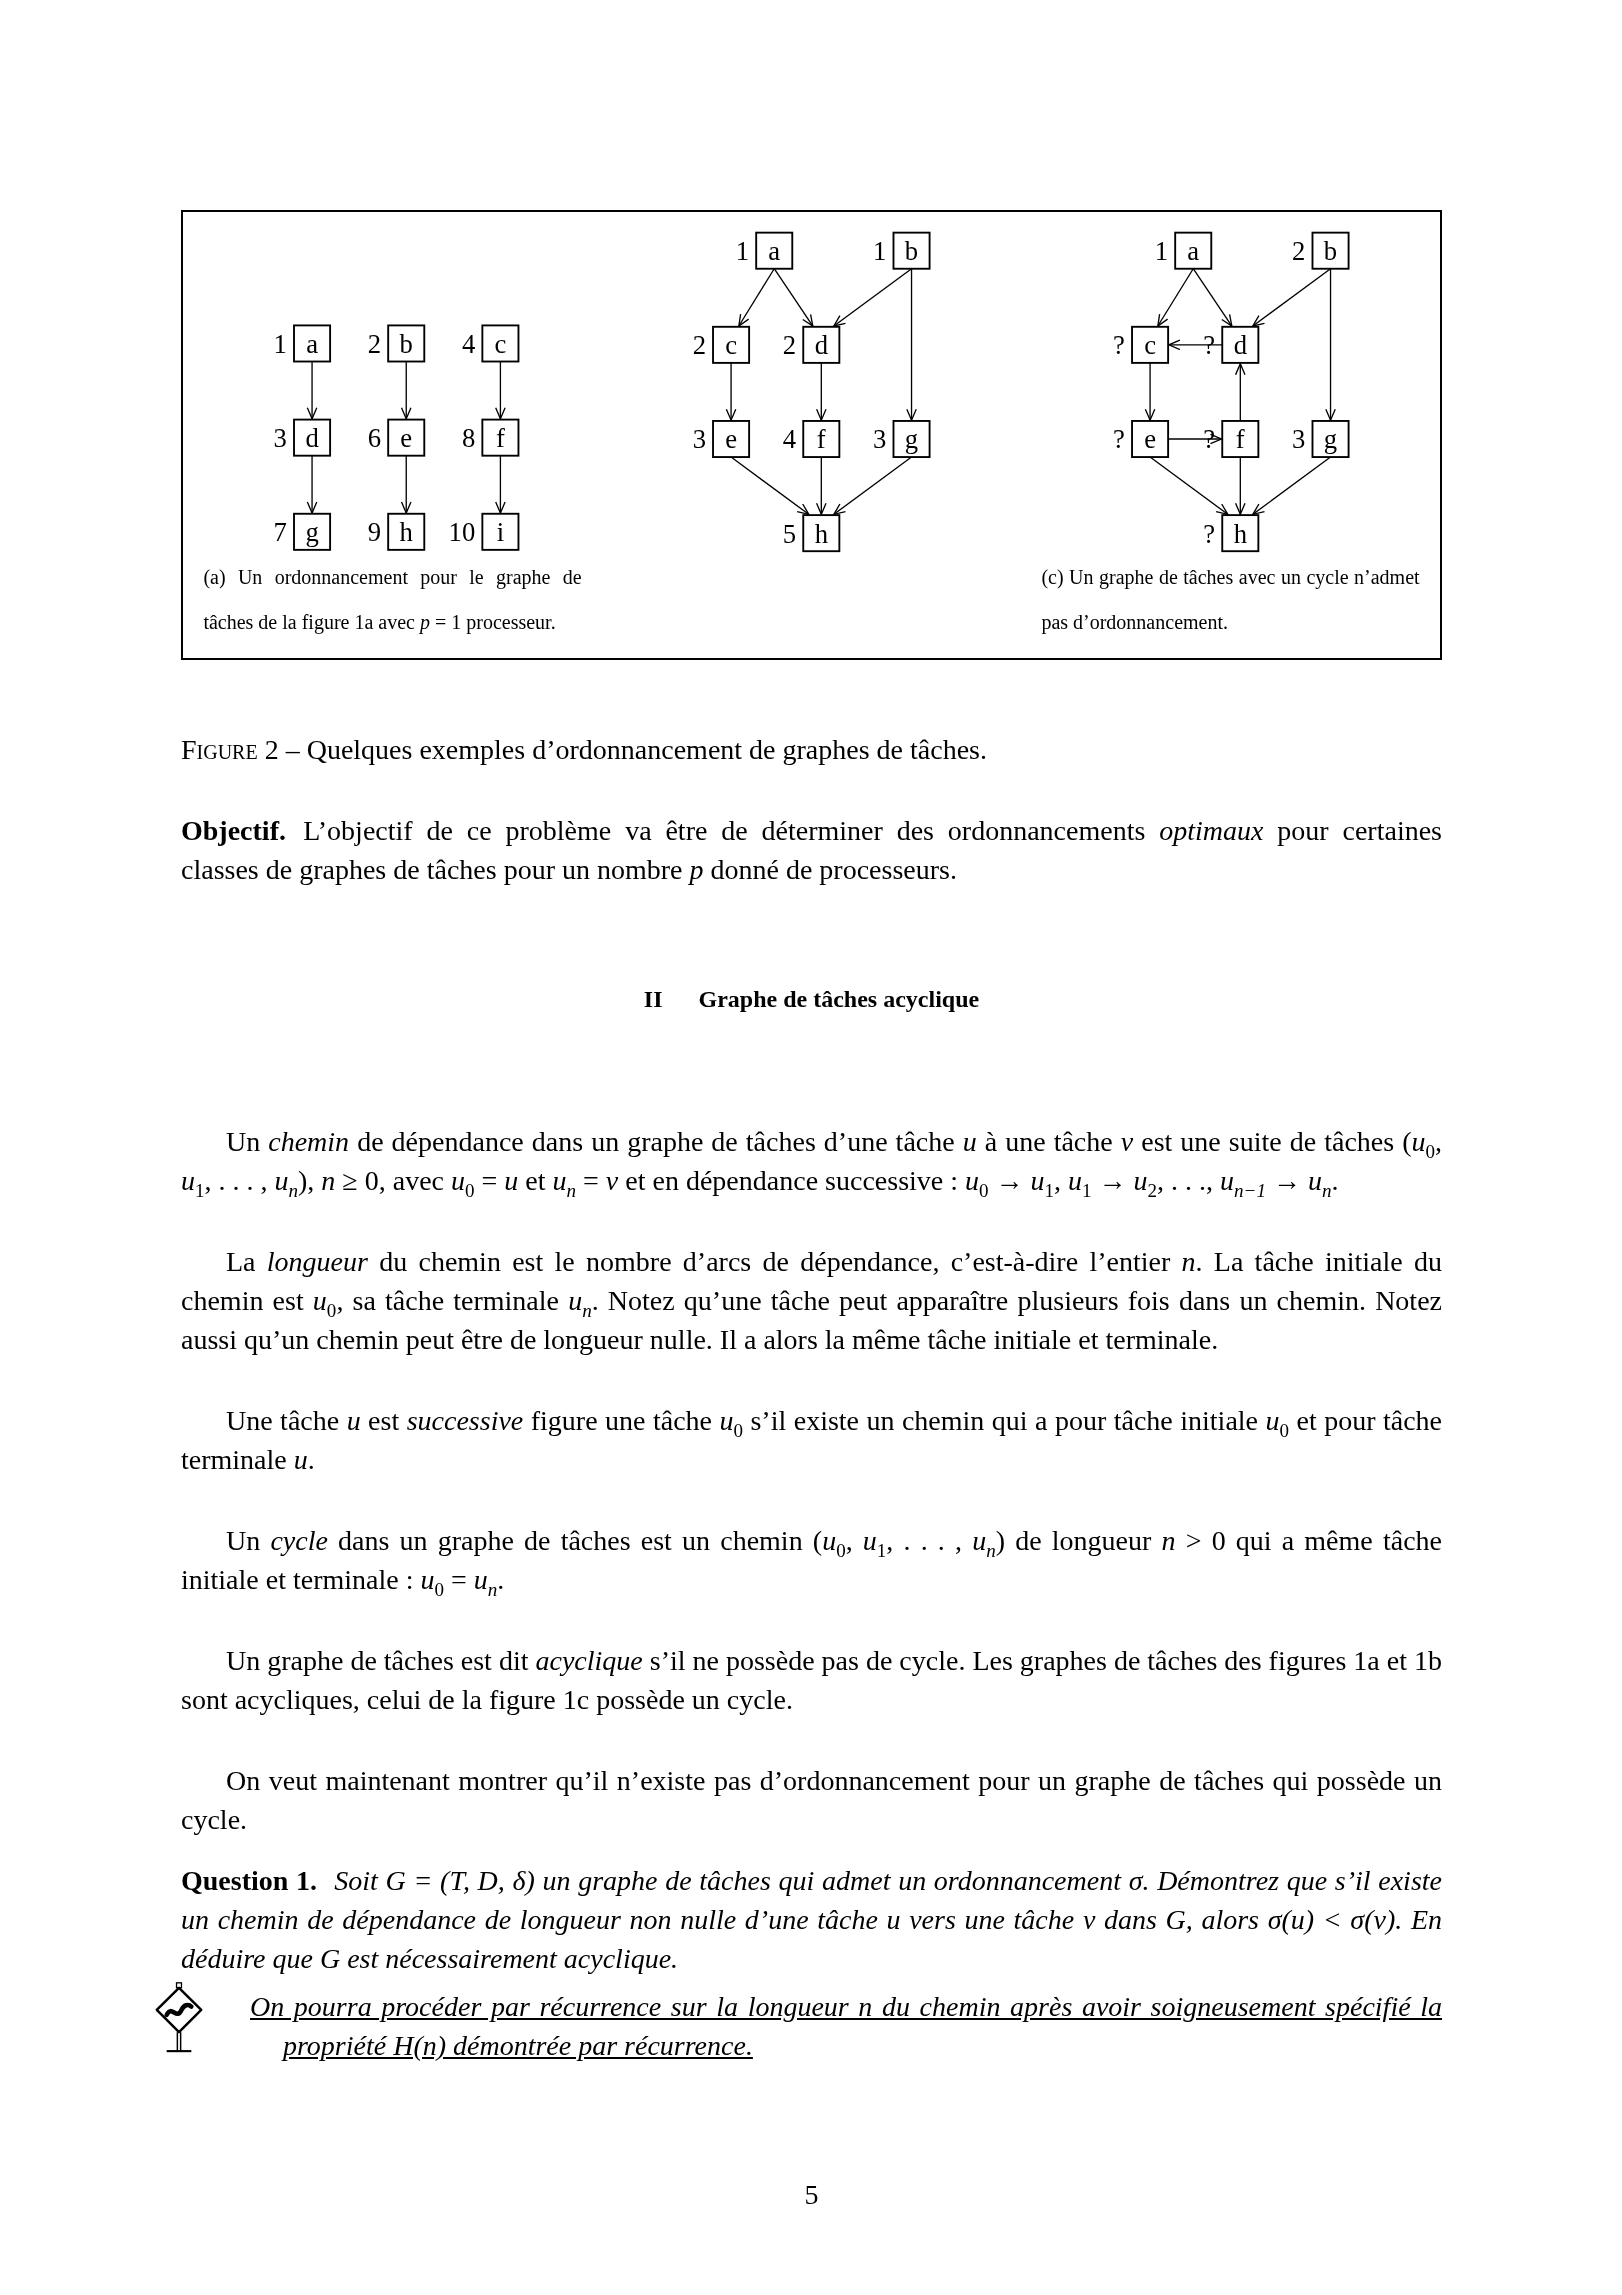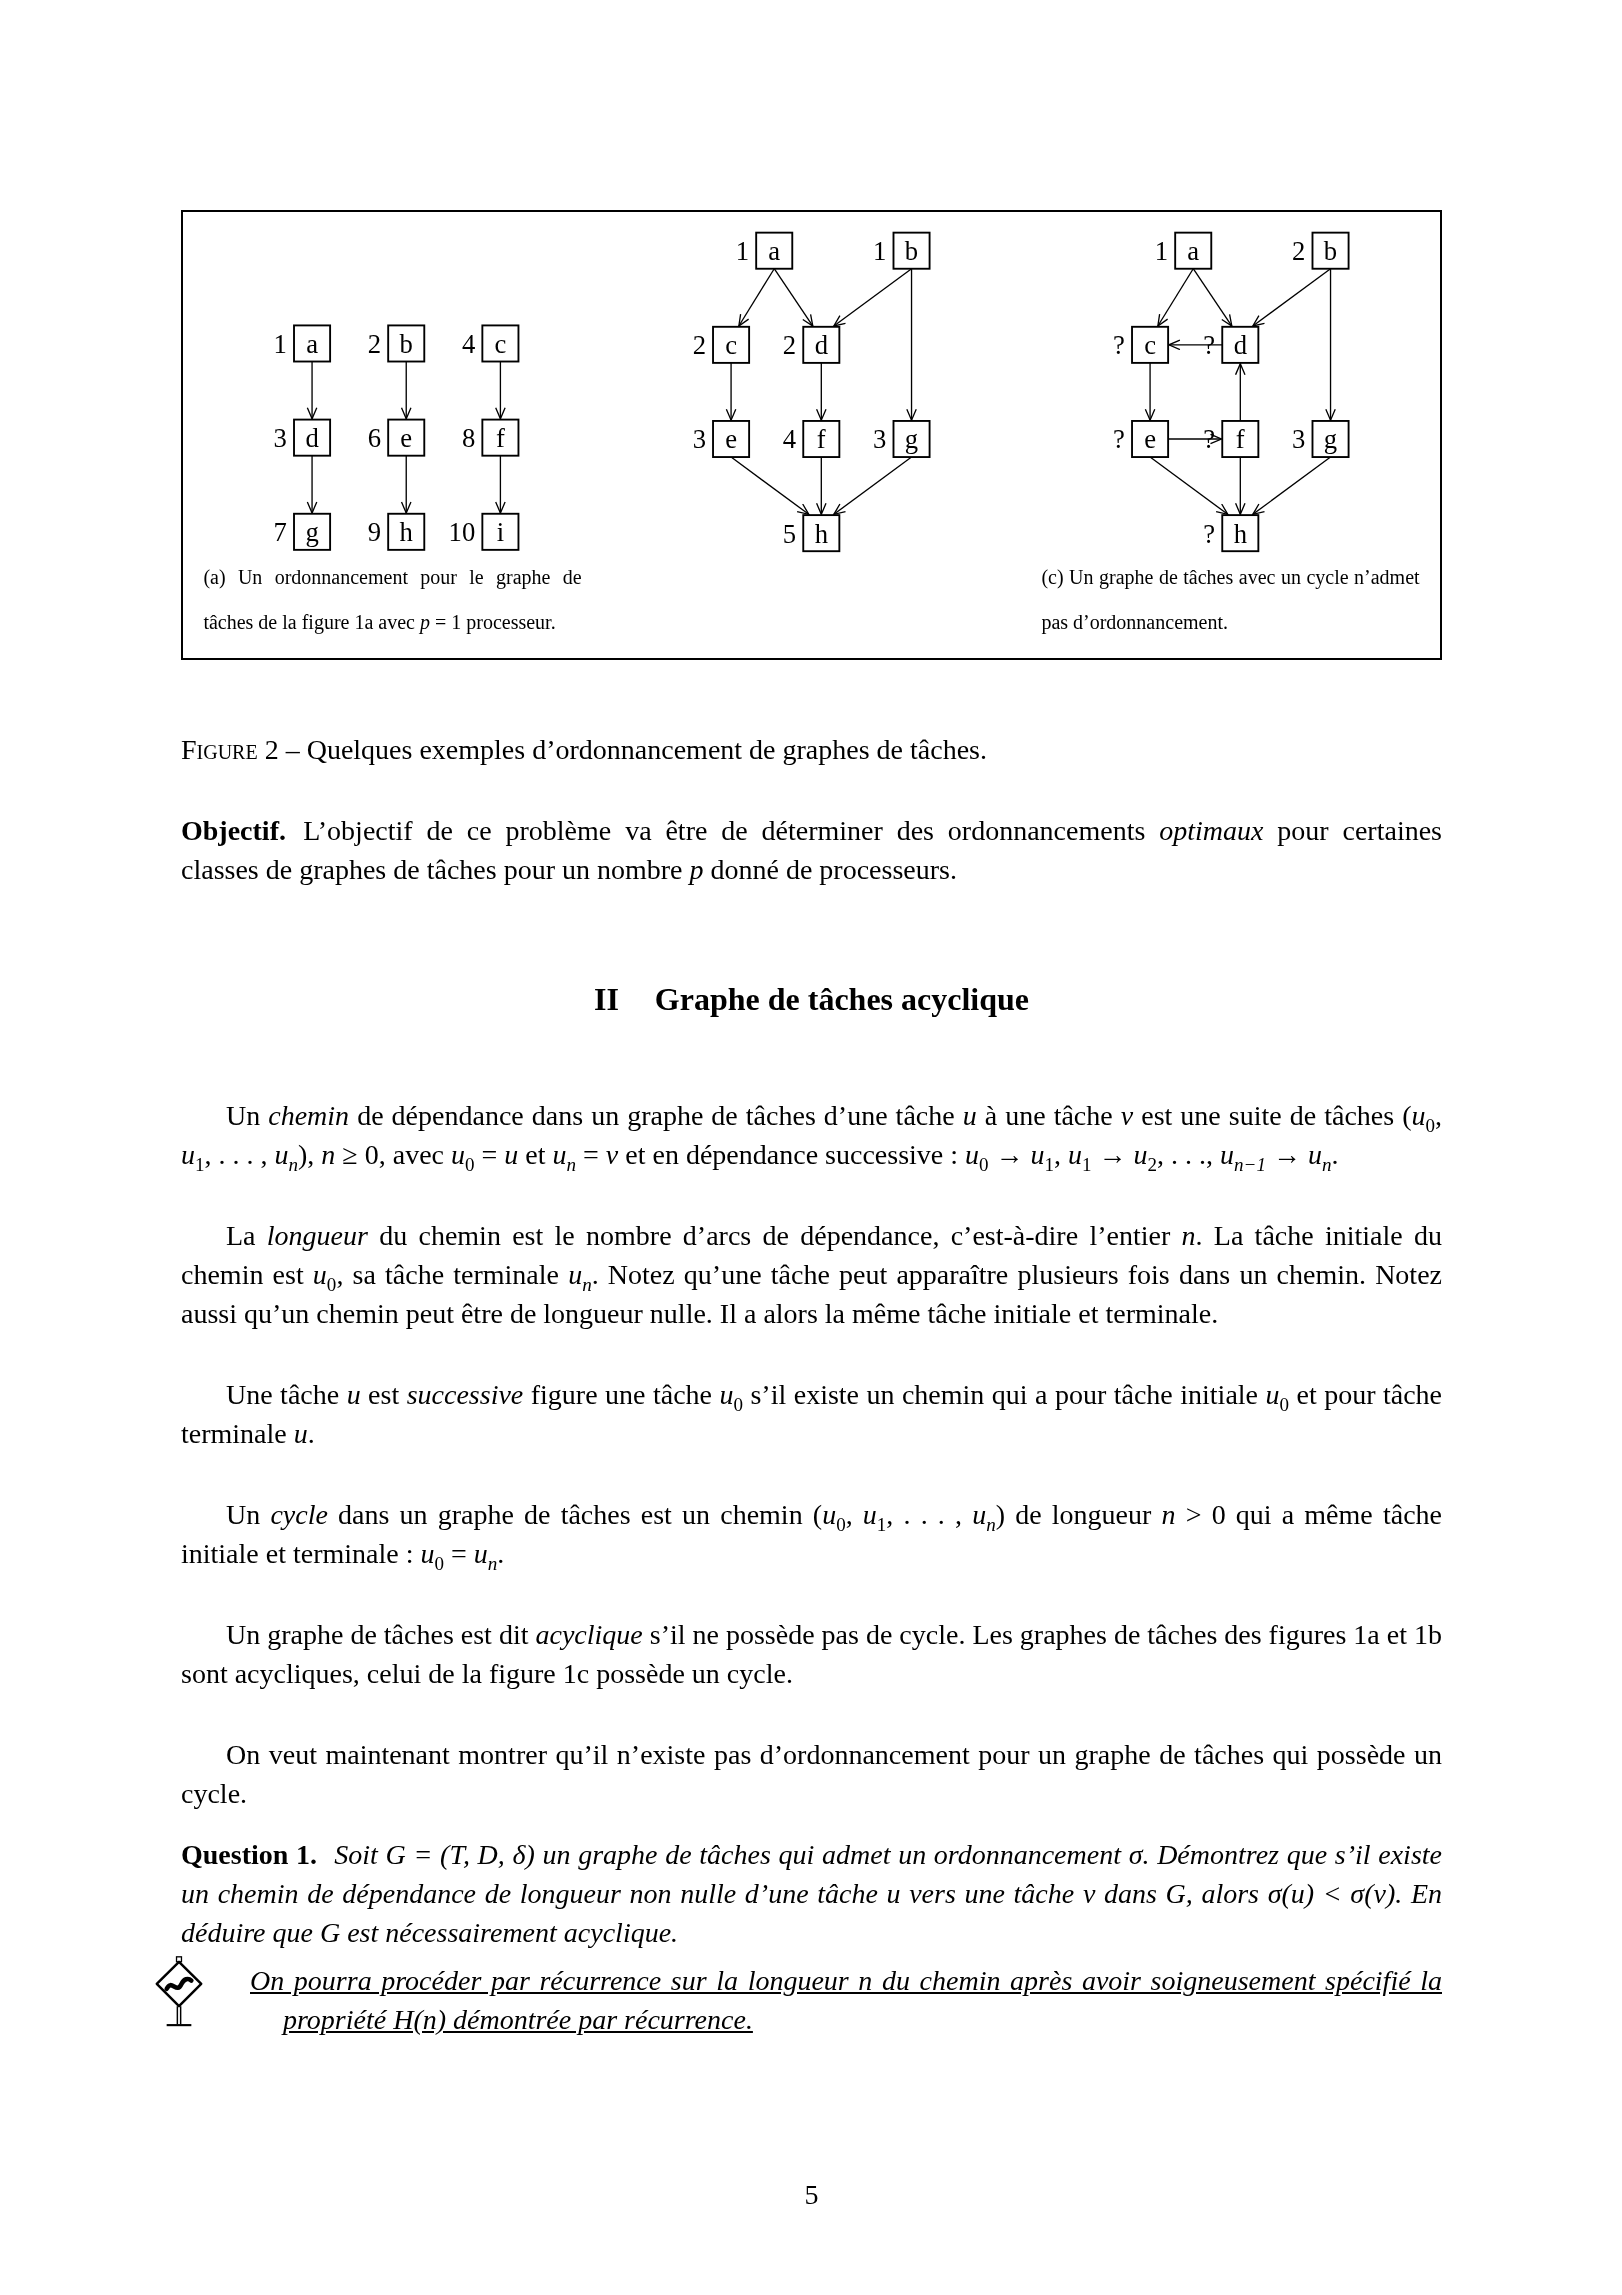--- a/index.html
+++ b/index.html
@@ -12,23 +12,23 @@
   sub{font-size:0.68em;line-height:0;}
   .figure-box{margin:210px 181px 0;border:2.4px solid #000;padding:11px 0 12.6px;}
   .subfigures{display:flex;}
   .subfig{flex:1;margin:0;display:flex;flex-direction:column;align-items:center;}
   .diagram-area{height:330px;display:flex;align-items:flex-end;justify-content:center;}
   .subcaption{margin-top:2px;font-size:20px;line-height:45px;text-align:justify;padding:0 20.4px;align-self:stretch;}
   svg text{font-family:"Liberation Serif","DejaVu Serif",serif;}
   .fig-main-caption{margin:70px 181px 0;text-align:left;}
   .para{margin:42px 181px 0;text-align:justify;text-indent:45px;}
   .noindent{text-indent:0;}
-  .section{margin:88px 181px 0;text-align:center;font-size:32px;line-height:44px;font-weight:bold;}
+  .section{margin:88px 181px 0;text-align:center;font-size:24px;line-height:44px;font-weight:bold;}
   .sec-num{margin-right:36px;}
-  .after-heading{margin-top:75px;}
+  .after-heading{margin-top:101px;}
   .q{margin-top:22px;}
   .hint{position:relative;margin:9.4px 181px 0;padding-left:102px;text-indent:-33px;text-align:justify;text-decoration:underline;}
   .hint-icon{position:absolute;left:4.7px;top:-4.7px;}
   .page-number{position:absolute;top:2175px;left:0;right:0;text-align:center;}
 </style>
 </head>
 <body>
 
 <div class="page">
 

